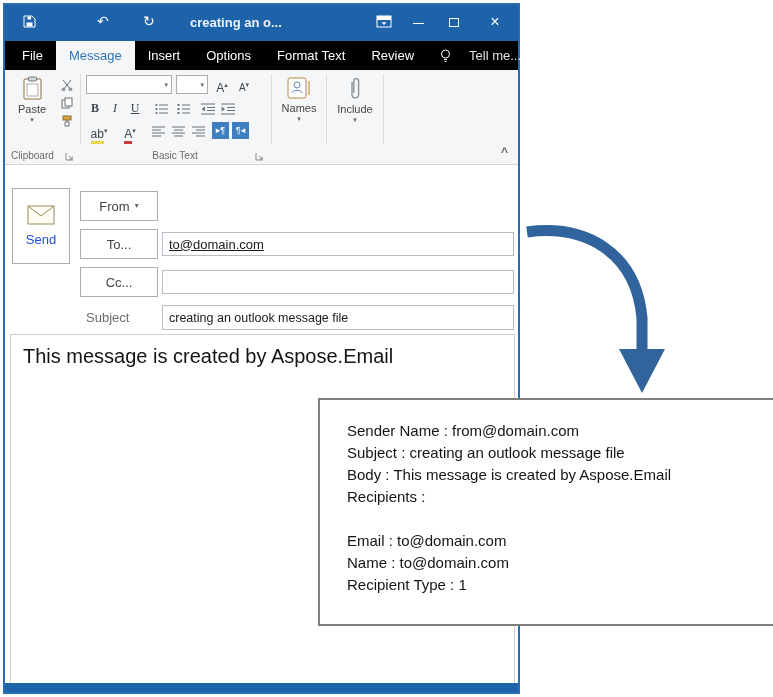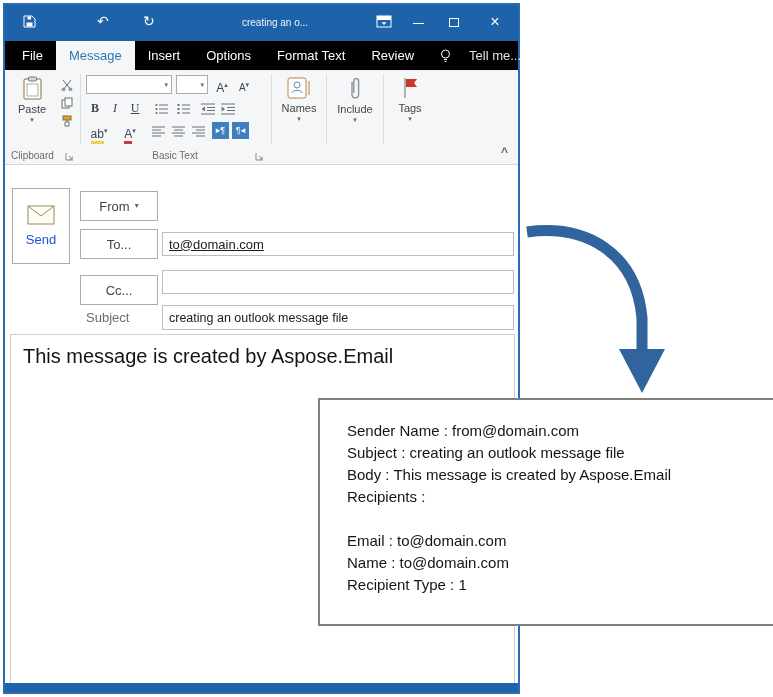--- a/index.html
+++ b/index.html
@@ -11,22 +11,22 @@
   .window { position:absolute; left:3px; top:3px; width:517px; height:691px;
             background:#fff; border:2px solid #2a6cb3; }
 
   
   .titlebar { position:absolute; left:0; top:0; right:0; height:36px; background:#1e62a9; color:#fff; }
   .titlebar span { position:absolute; cursor:default; }
   .qat { font-size:14px; line-height:14px; }
   .save-btn   { left:18px; top:10px; }
   .undo-btn   { left:92px; top:9px; }
   .redo-btn   { left:138px; top:9px; }
-  .wtitle { left:185px; top:0; width:170px; line-height:36px; text-align:center;
-            font-size:10px; color:#eef4fb; white-space:nowrap; }
+  .wtitle { left:185px; top:0; width:170px; line-height:36px; 
+            font-size:13px; color:#eef4fb; white-space:nowrap;font-weight:bold; }
   .ribbonopt  { right:126px; top:10px; }
   .minimize   { right:88px; top:8px; width:22px; height:20px; }
   .minbar { position:absolute; left:5px; top:10px; width:11px; height:0; border-top:1px solid #fff; display:block; }
   .maximize   { right:52px; top:8px; width:22px; height:20px; }
   .maxbox { position:absolute; left:5px; top:5px; width:10px; height:9px; border:1px solid #fff; display:block; }
   .close-btn  { right:12px; top:7px; font-size:16px; line-height:20px; width:22px; text-align:center; }
 
   
   .tabs { position:absolute; left:0; top:36px; right:0; height:29px; background:#000000;
           display:flex; align-items:stretch; padding-left:4px; color:#fff; font-size:13px; }
@@ -60,21 +60,21 @@
 
   
   .sendbtn { position:absolute; left:7px; top:183px; width:58px; height:76px; border:1px solid #ababab;
              background:#fff; display:flex; flex-direction:column; align-items:center;
              justify-content:center; gap:7px; font-size:13px; color:#1d4ed8; }
   .hdrbtn { position:absolute; left:75px; width:78px; height:30px; border:1px solid #ababab;
             background:#fff; font-size:13px; color:#444; display:flex; align-items:center;
             justify-content:center; gap:5px; }
   .from-btn { top:186px; }
   .to-btn   { top:224px; }
-  .cc-btn   { top:262px;margin-top:8px; }
+  .cc-btn   { top:262px; }
   .field { position:absolute; left:157px; width:352px; height:24px; border:1px solid #b6bdc6;
            background:#fff; font-size:13px; color:#1a1a1a; display:flex; align-items:center;
            padding:0 6px; }
   .to-field { top:227px; }
   .cc-field { top:265px; }
   .subj-field { top:300px; height:25px; font-size:12.5px; }
   .to-value { text-decoration:underline; }
   .subj-label { position:absolute; left:81px; top:305px; font-size:13px; color:#6b6b6b; }
 
   
@@ -324,30 +324,20 @@
         <span>
           <svg width="14" height="25" viewBox="0 0 14 25">
               <path d="M4 6 v12.5 a3.3 3.3 0 0 0 6.6 0 V5 a2.4 2.4 0 0 0 -4.8 0 v12" fill="none" stroke="#8a9199" stroke-width="1.4"></path>
             </svg>
         </span>
         <span class="lbl">Include</span>
         <span class="caret">▾</span>
       </div>
       <div class="rdivider" style="left:378px;"></div>
 
-      <div class="bigbtn" style="left:382px; top:4px; width:46px;">
-        <span>
-          <svg width="18" height="24" viewBox="0 0 18 24">
-              <line x1="4" y1="2" x2="4" y2="22" stroke="#9a9a9a" stroke-width="1.5"></line>
-              <path d="M5 3 h11 l-3 4 3 4 H5 z" fill="#c9372c"></path>
-            </svg>
-        </span>
-        <span class="lbl">Tags</span>
-        <span class="caret">▾</span>
-      </div>
 
       <span class="collapse">^</span>
     </div>
 
     <div class="sendbtn">
       <span>
         <svg width="28" height="20" viewBox="0 0 28 20">
             <rect x="1" y="1" width="26" height="18" fill="#fdfdf4" stroke="#9a8a57"></rect>
             <path d="M1 1 L14 11 L27 1" fill="none" stroke="#9a8a57"></path>
           </svg>

